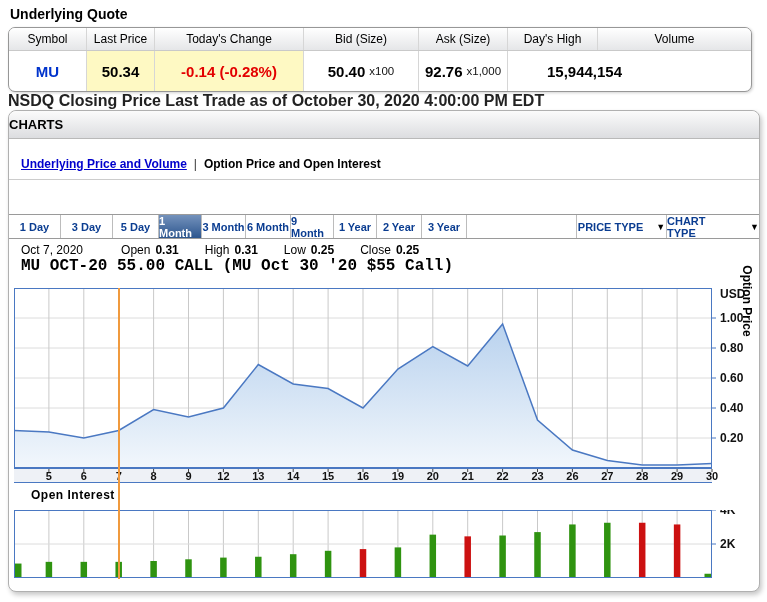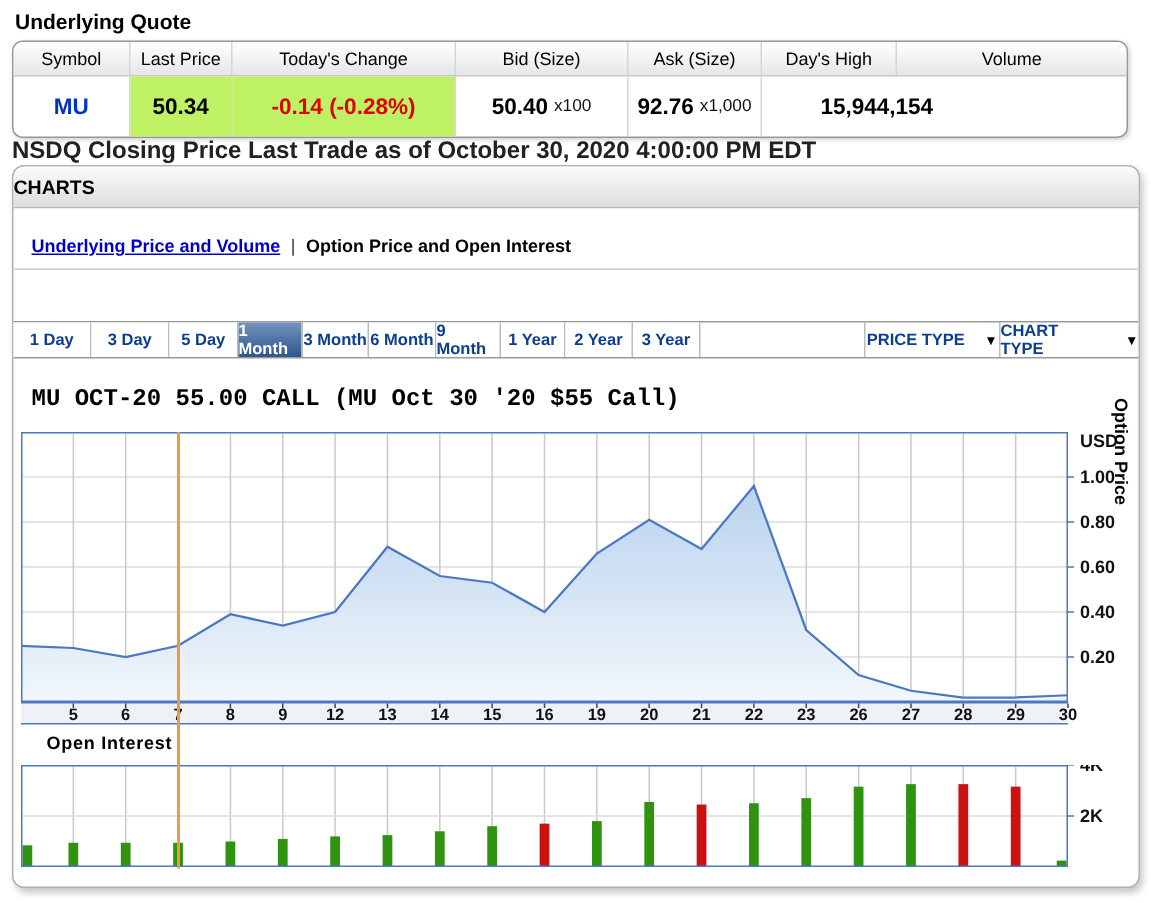--- a/index.html
+++ b/index.html
@@ -7,21 +7,21 @@
   .page-title{position:absolute;left:10px;top:6px;font-size:14px;font-weight:bold;}
   
   .qtable{position:absolute;left:8px;top:27px;width:742px;border:1px solid #979797;border-radius:7px;overflow:hidden;box-shadow:1px 1px 3px rgba(0,0,0,.18);background:#fff;}
   .qhead{display:flex;height:22px;background:linear-gradient(#ffffff,#e5e6e8);border-bottom:1px solid #c9c9c9;font-size:12px;}
   .qhead>div{display:flex;align-items:center;justify-content:center;border-right:1px solid #d6d6d6;box-sizing:border-box;}
   .qhead>div:last-child,.qbody>div:last-child{border-right:none;}
   .qbody{display:flex;height:40px;font-size:15px;font-weight:bold;}
   .qbody>div{display:flex;align-items:center;justify-content:center;border-right:1px solid #d6d6d6;box-sizing:border-box;}
   .c1{width:78px;}.c2{width:68px;}.c3{width:149px;}.c4{width:115px;}.c5{width:89px;}.c6{width:90px;}.c7{width:153px;}
   .sym{color:#0033cc;cursor:pointer;}
-  .neg-bg{background:#bef264;}
+  .neg-bg{background:#fef9c3;}
   .neg-txt{color:#e30000;}
   .size-txt{font-size:11.5px;font-weight:normal;margin-left:4px;color:#111;}
   .qnote{position:absolute;left:8px;top:92px;font-size:16px;color:#222;font-weight:bold;}
   
   .panel{position:absolute;left:8px;top:110px;width:750px;height:480px;border:1px solid #b0b0b0;border-radius:8px;background:#fff;box-shadow:2px 3px 5px rgba(0,0,0,.22);}
   .panel-head{position:absolute;left:0;top:0;width:100%;height:28px;background:linear-gradient(#fbfbfb,#dcdde0);border-bottom:1px solid #b9b9b9;border-radius:8px 8px 0 0;box-sizing:border-box;display:flex;align-items:center;}
   .panel-head span{font-size:13px;font-weight:bold;}
   .tabs{position:absolute;left:12px;top:46px;font-size:12px;font-weight:bold;}
   .tab-link{color:#0000cc;text-decoration:underline;cursor:pointer;}
   .tab-sep{margin:0 7px;color:#333;font-weight:normal;}
@@ -111,20 +111,23 @@
       <div class="tb-dd" style="width:90px">
           <span>PRICE TYPE</span>
           <span class="dd-arrow">▼</span>
         </div>
       <div class="tb-dd" style="width:92px">
           <span>CHART TYPE</span>
           <span class="dd-arrow">▼</span>
         </div>
     </div>
 
+    <div class="ohlc">
+      <span class="date">Oct 7, 2020</span><span class="grp"><span class="lbl">Open</span><b>0.31</b></span><span class="grp"><span class="lbl">High</span><b>0.31</b></span><span class="grp"><span class="lbl">Low</span><b>0.25</b></span><span class="grp"><span class="lbl">Close</span><b>0.25</b></span>
+    </div>
     <div class="contract">MU OCT-20 55.00 CALL (MU Oct 30 '20 $55 Call)</div>
 
     <svg id="price-svg" class="price-svg" width="745" height="181">
         <defs>
           <linearGradient id="ag" x1="0" y1="0" x2="0" y2="1">
             <stop offset="0%" stop-color="#b9d2ee"></stop>
             <stop offset="100%" stop-color="#f2f7fc"></stop>
           </linearGradient>
         </defs>
         <line x1="1" y1="150" x2="697" y2="150" stroke="#dcdcdc"></line>

